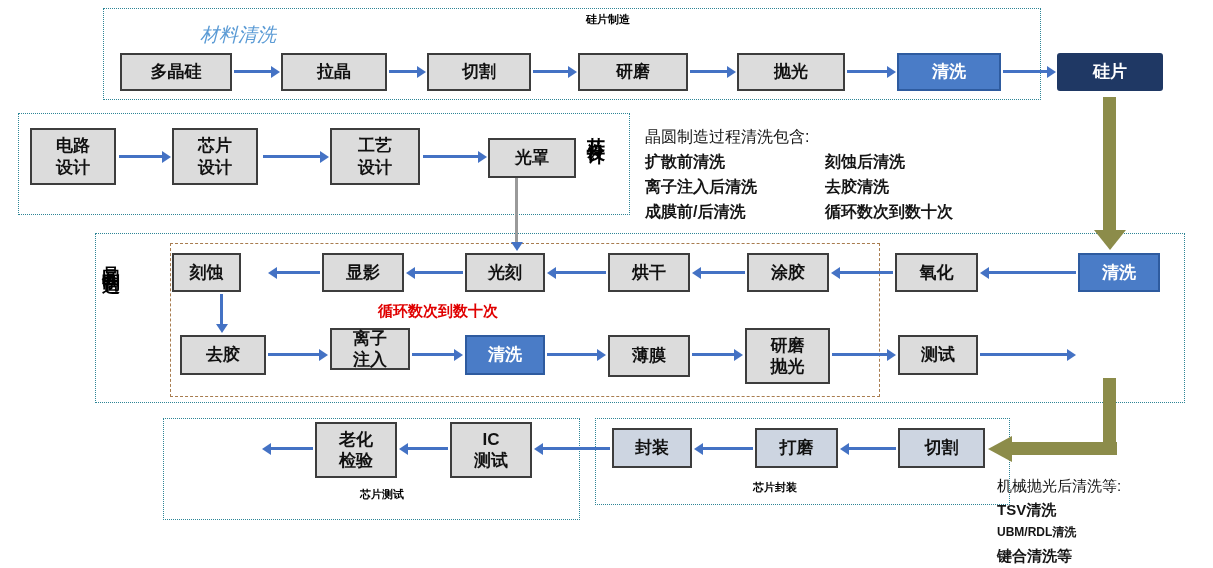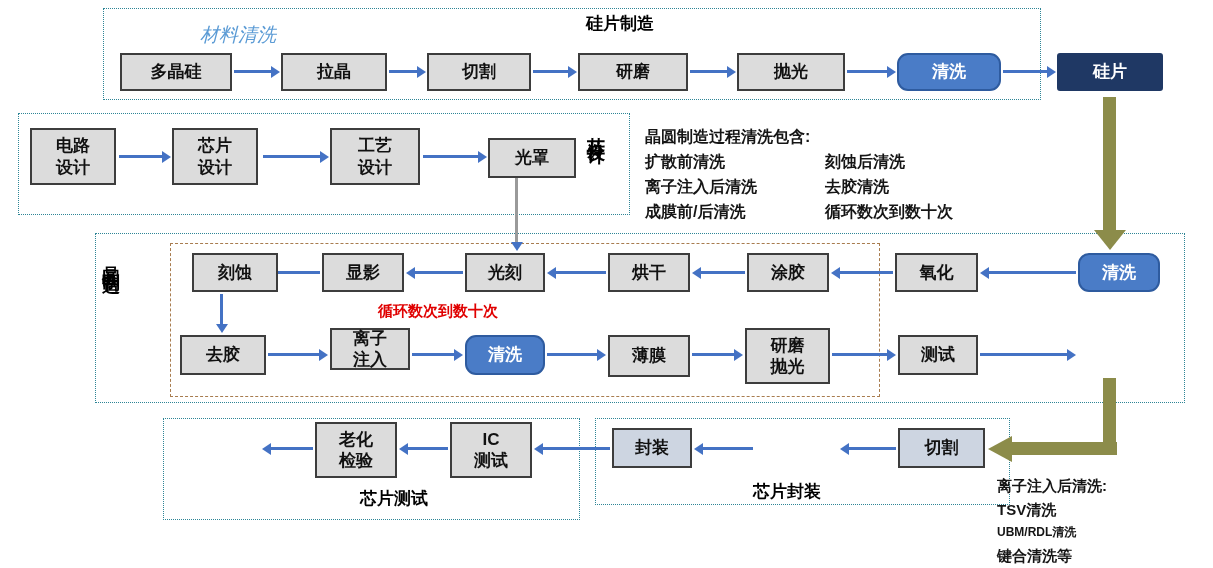--- a/index.html
+++ b/index.html
@@ -5,29 +5,29 @@
   * { margin:0; padding:0; box-sizing:border-box; }
   body { background:#fff; font-family:"Liberation Sans","DejaVu Sans",sans-serif; color:#111; }
   .canvas { position:relative; width:1213px; height:568px; background:#fff; overflow:hidden; }
 
   .dotted { position:absolute; border:1px dotted var(--border-dotted,#2e8596); }
   .dashed { position:absolute; border:1px dashed var(--inner-dashed,#a87c4f); }
 
   .box { position:absolute; display:flex; align-items:center; justify-content:center;
          text-align:center; background:var(--box-fill,#dcdcdc); border:2px solid #3d3d3d;
          font-size:17px; font-weight:600; line-height:1.25; white-space:pre-line; }
-  .box.blue { background:var(--clean-fill,#4a7cc7); border-color:#2e5b9f; color:#fff;border-radius:11px; }
+  .box.blue { background:var(--clean-fill,#4a7cc7); border-color:#2e5b9f; color:#fff; }
   .box.dark { background:var(--dark-fill,#1f3864); border-color:var(--dark-fill,#1f3864); color:#fff; border-radius:3px; }
   .box.bgray { background:var(--box-fill-blue-gray,#cdd5e1); }
 
-  .title { position:absolute; font-weight:bold; font-size:17px; color:#000; white-space:nowrap; }
+  .title { position:absolute; font-weight:bold; font-size:11px; color:#000; white-space:nowrap; }
   .vlabel { position:absolute; writing-mode:vertical-rl; text-orientation:upright;
             font-weight:bold; font-size:18px; letter-spacing:3px; color:#000; }
   .note { position:absolute; font-size:16px; font-weight:600; color:#151515; white-space:nowrap; }
-  .note.head { font-weight:bold; }
+  .note.head { font-weight:normal; }
   .annot { position:absolute; font-style:italic; font-size:19px; color:var(--annotation-blue,#5b9bd5); white-space:nowrap; }
   .rednote { position:absolute; font-size:15px; font-weight:600; color:var(--red-text,#e00000); white-space:nowrap; }
 
   
   .ah { position:absolute; height:3px; background:var(--arrow-blue,#4472c4); }
   .ah.r::after { content:""; position:absolute; left:100%; top:50%; margin-top:-6px;
                  border-left:9px solid var(--arrow-blue,#4472c4); border-top:6px solid transparent; border-bottom:6px solid transparent; }
   .ah.l::before { content:""; position:absolute; right:100%; top:50%; margin-top:-6px;
                  border-right:9px solid var(--arrow-blue,#4472c4); border-top:6px solid transparent; border-bottom:6px solid transparent; }
   .av { position:absolute; width:3px; background:var(--arrow-blue,#4472c4); }
@@ -116,21 +116,21 @@
 
   <div class="note head" style="left:645px;top:127px">晶圆制造过程清洗包含:</div>
   <div class="note" style="left:645px;top:152px">扩散前清洗</div>
   <div class="note" style="left:645px;top:177px">离子注入后清洗</div>
   <div class="note" style="left:645px;top:202px">成膜前/后清洗</div>
   <div class="note" style="left:825px;top:152px">刻蚀后清洗</div>
   <div class="note" style="left:825px;top:177px">去胶清洗</div>
   <div class="note" style="left:825px;top:202px">循环数次到数十次</div>
 
   <div class="vlabel" style="left:99px;top:252px;height:142px">晶圆制造</div>
-  <div class="box" style="left:192px;top:253px;width:86px;height:39px">刻蚀</div>
+  <div class="box" style="left:172px;top:253px;width:69px;height:39px">刻蚀</div>
   <div class="box" style="left:322px;top:253px;width:82px;height:39px">显影</div>
   <div class="box" style="left:465px;top:253px;width:80px;height:39px">光刻</div>
   <div class="box" style="left:608px;top:253px;width:82px;height:39px">烘干</div>
   <div class="box" style="left:747px;top:253px;width:82px;height:39px">涂胶</div>
   <div class="box" style="left:895px;top:253px;width:83px;height:39px">氧化</div>
   <div class="box blue" style="left:1078px;top:253px;width:82px;height:39px">清洗</div>
 
   <div class="rednote" style="left:378px;top:302px">循环数次到数十次</div>
 
   <div class="box" style="left:180px;top:335px;width:86px;height:40px">去胶</div>
@@ -142,21 +142,22 @@
 抛光</div>
   <div class="box" style="left:898px;top:335px;width:80px;height:40px">测试</div>
 
   <div class="box" style="left:315px;top:422px;width:82px;height:56px">老化
 检验</div>
   <div class="box" style="left:450px;top:422px;width:82px;height:56px">IC
 测试</div>
   <div class="title" style="left:360px;top:487px">芯片测试</div>
 
   <div class="box bgray" style="left:612px;top:428px;width:80px;height:40px">封装</div>
+  <div class="box bgray" style="left:755px;top:428px;width:83px;height:40px">打磨</div>
   <div class="box bgray" style="left:898px;top:428px;width:87px;height:40px">切割</div>
   <div class="title" style="left:753px;top:480px">芯片封装</div>
 
-  <div class="note head" style="left:997px;top:477px;font-size:15px">离子注入后清洗:</div>
+  <div class="note head" style="left:997px;top:477px;font-size:15px">机械抛光后清洗等:</div>
   <div class="note" style="left:997px;top:501px;font-size:15px">TSV清洗</div>
   <div class="note" style="left:997px;top:524px;font-size:12px">UBM/RDL清洗</div>
   <div class="note" style="left:997px;top:547px;font-size:15px">键合清洗等</div>
 
 </div>
 
 </body></html>

